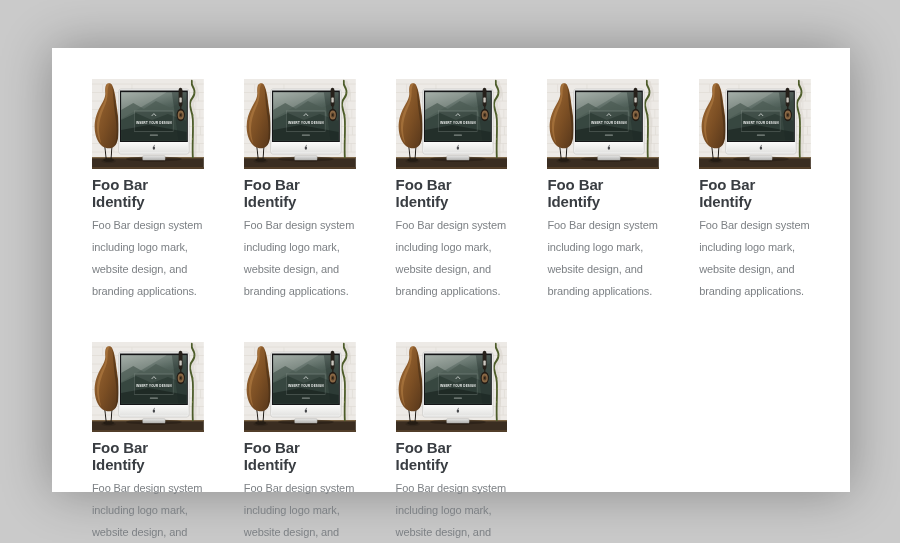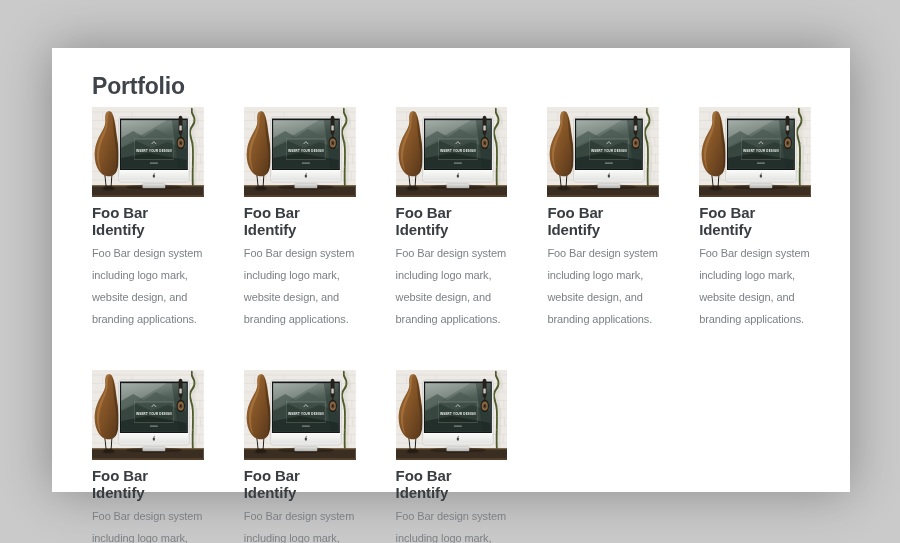--- a/index.html
+++ b/index.html
@@ -156,21 +156,20 @@
         <circle cx="133.4" cy="36" r="6.2" fill="#211b15"></circle>
         <circle cx="133.4" cy="36" r="4.6" fill="#8a6845"></circle>
         <circle cx="133.4" cy="36" r="2.6" fill="#57402a"></circle>
         <circle cx="133.4" cy="36" r="1" fill="#1b140e"></circle>
       </g>
     </g>
   </defs>
 </svg>
 
 <div class="card" style="background: rgb(255, 255, 255);">
-  <h1 class="page-title">Portfolio</h1>
   <div class="grid">
   <div class="item">
     <svg class="thumb" viewBox="0 0 168 90" preserveAspectRatio="none">
       <use href="#thumb-art"></use>
     </svg>
     <h3 class="item-title">Foo Bar Identify</h3>
     <p class="item-desc">Foo Bar design system including logo mark, website design, and branding applications.</p>
   </div>
 
   <div class="item">

